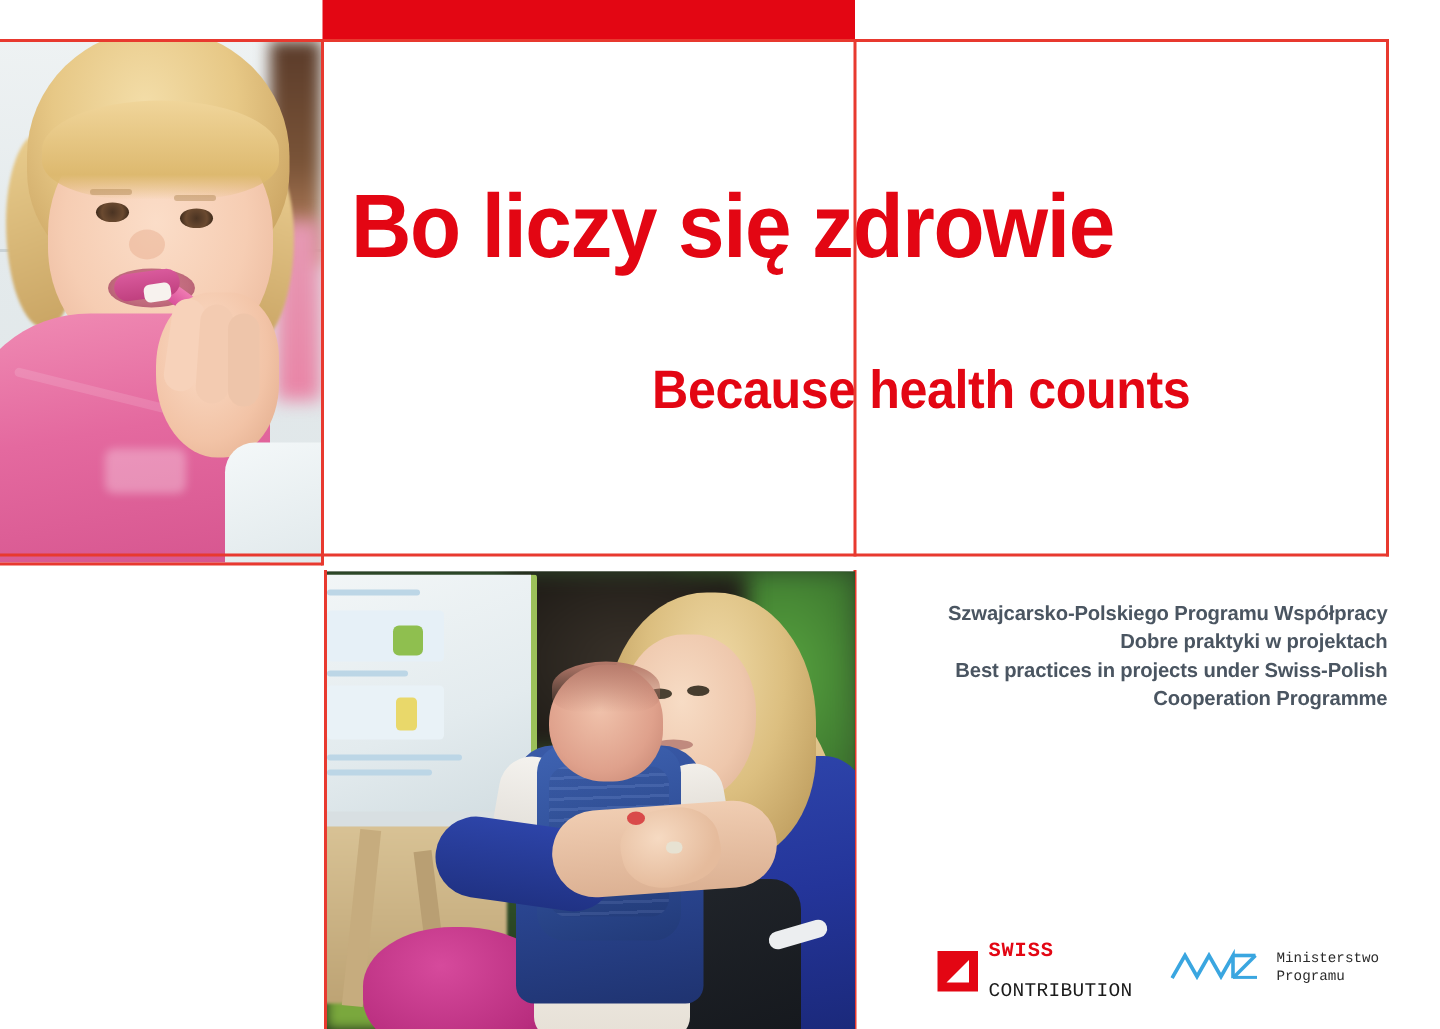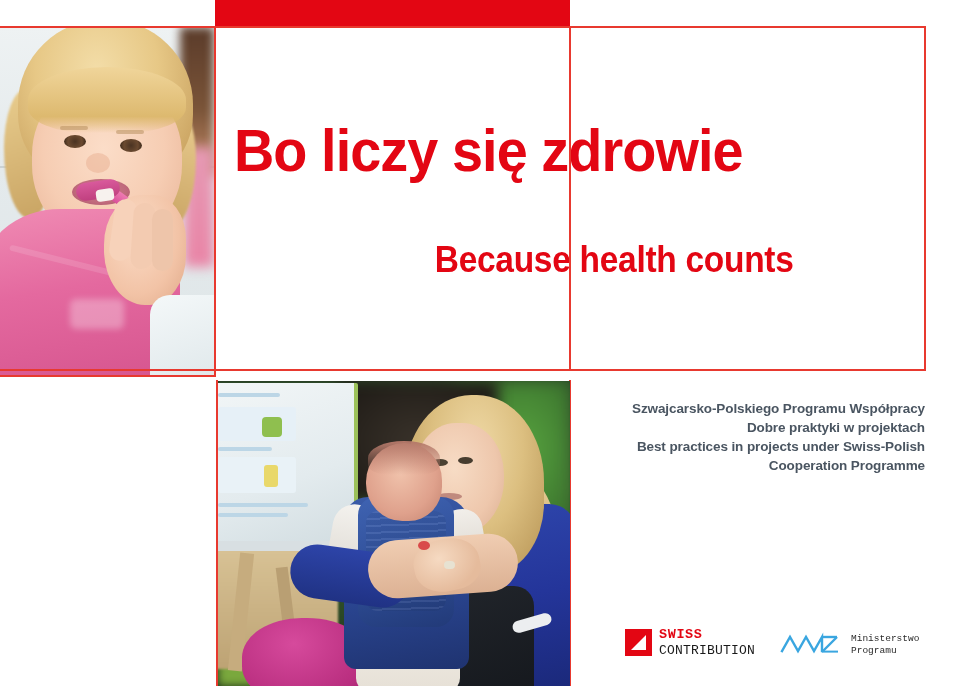--- a/index.html
+++ b/index.html
@@ -453,21 +453,21 @@
     border-left:15px solid #ffffff;
     border-bottom:15px solid transparent;
     transform:rotate(180deg);
   }
   .swiss-words{ margin-left:7px; line-height:1; }
   .swiss-top{
     font-size:13.5px; font-weight:bold; color:#e30613;
     letter-spacing:.6px;
   }
   .swiss-bot{
-    font-size:13px; color:#1a1a1a; letter-spacing:.2px; margin-top:2px;
+    font-size:13px; color:#1a1a1a; letter-spacing:.2px; margin-top:12px;
   }
   .logo-ministry{
     position:absolute; left:205px; top:14px; display:flex; align-items:flex-end;
   }
   .mz-mark{ width:66px; height:26px; flex:0 0 auto; }
   .mz-words{
     margin-left:5px; line-height:11.5px; color:#2b2b2b; font-size:9.5px;
   }
 
   .hidden-label{ position:absolute; width:0; height:0; overflow:hidden; }

